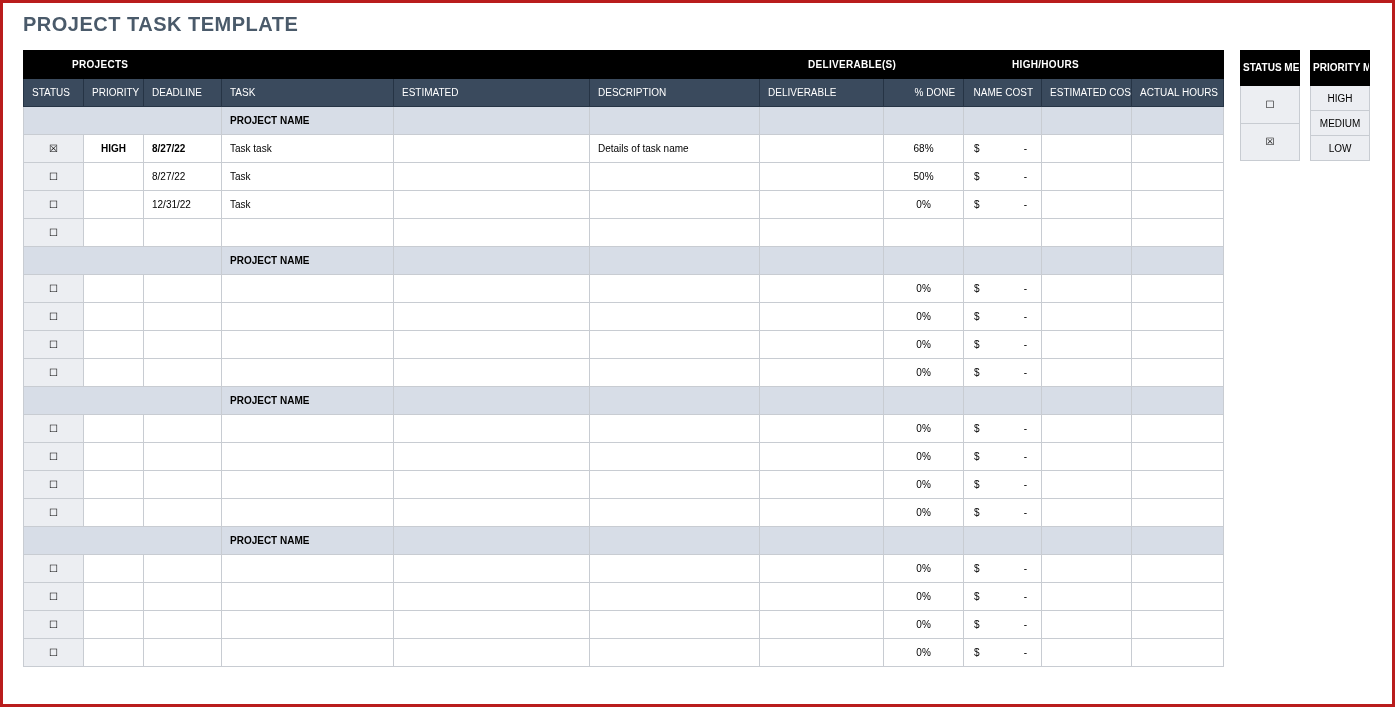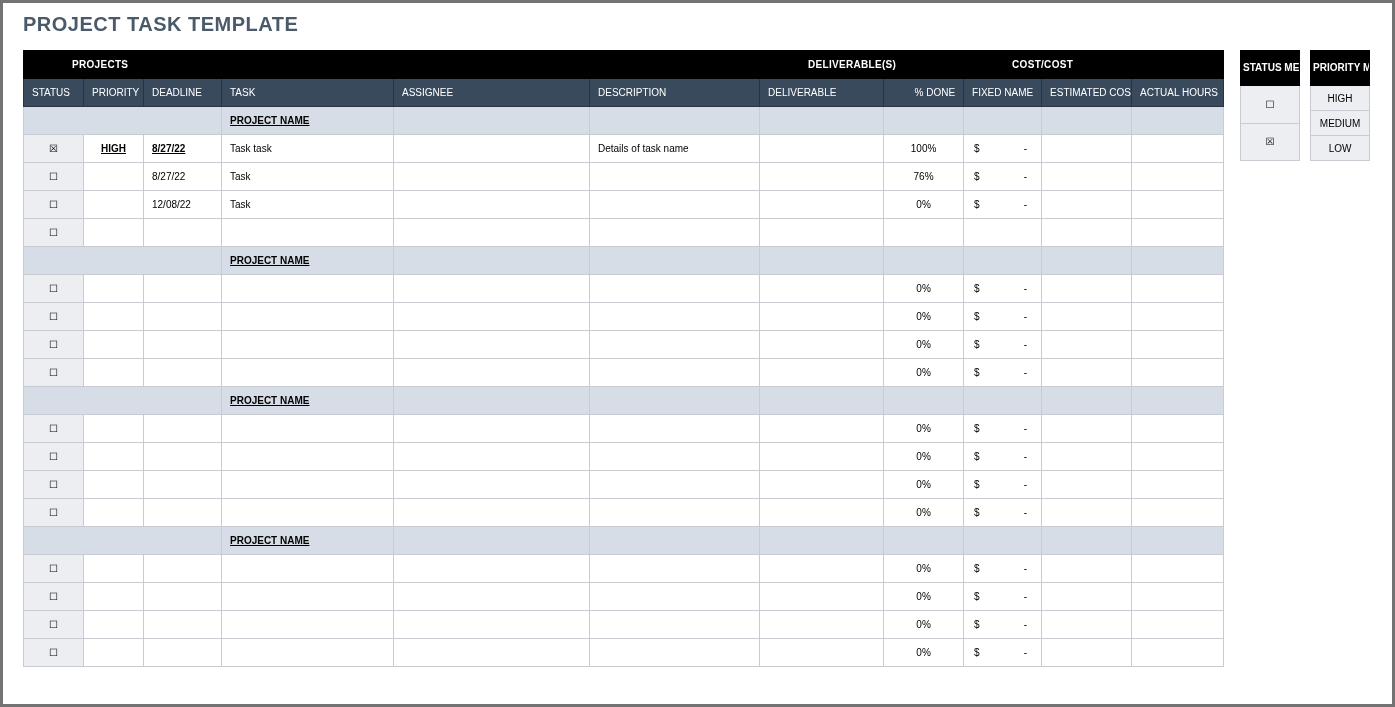--- a/index.html
+++ b/index.html
@@ -1,36 +1,36 @@
 <!DOCTYPE html>
 <html><head>
 <meta charset="utf-8">
 <style>
   html,body{margin:0;padding:0;font-family:Arial,Helvetica,sans-serif;background:#fff;}
-  .frame{box-sizing:border-box;width:1395px;height:707px;border:3px solid #737373;padding:10px 20px 0 20px;}
+  .frame{box-sizing:border-box;width:1395px;height:707px;border:3px solid #b91c1c;padding:10px 20px 0 20px;}
   .title{font-size:20px;font-weight:700;color:#4a5a6a;letter-spacing:0.5px;margin:0 0 14px 0;}
   .layout{display:flex;gap:16px;align-items:flex-start;}
   .main{flex:0 0 1200px;}
   table{border-collapse:collapse;width:100%;font-size:10px;table-layout:fixed;}
   col.c-status{width:60px;} col.c-priority{width:60px;} col.c-deadline{width:78px;}
   col.c-task{width:172px;} col.c-assignee{width:196px;} col.c-desc{width:170px;}
   col.c-deliv{width:124px;} col.c-done{width:80px;} col.c-fixed{width:78px;}
   col.c-est{width:90px;} col.c-actual{width:92px;}
   th,td{border:1px solid #c8ccd2;padding:0 8px;height:27px;vertical-align:middle;white-space:nowrap;overflow:hidden;}
   tr.top th{background:#000;color:#fff;font-weight:700;text-align:left;border-color:#000;font-size:10px;letter-spacing:0.3px;padding-left:48px;}
   tr.sub th{background:#3a4a5d;color:#fff;font-weight:400;text-align:left;border-color:#263445;font-size:10px;}
   tr.group td{background:#d7dde7;font-weight:700;font-size:10px;}
   tr.data td{background:#fff;}
   tr.data td.status-cell{background:#eceef2;text-align:center;}
   td.center{text-align:center;}
   td.cost{text-align:center;}
   td.cost .dash{float:right;margin-right:6px;}
   td.cost .dollar{float:left;margin-left:2px;}
   .chk{font-family:Arial;font-size:10px;}
-  td.bold{font-weight:700;text-decoration:underline;}
+  td.bold{font-weight:700;}
   
   .side{display:flex;gap:10px;}
   .menu{width:60px;border-collapse:collapse;font-size:10px;}
   .menu th{background:#000;color:#fff;font-weight:700;text-align:center;border:1px solid #000;height:30px;line-height:12px;padding:2px 2px;}
   .menu td{border:1px solid #c8ccd2;background:#eceef2;text-align:center;height:24px;}
 </style>
 </head>
 <body>
 
 <div class="frame">
@@ -50,32 +50,32 @@
             <col class="c-deliv">
             <col class="c-done">
           <col class="c-fixed">
             <col class="c-est">
             <col class="c-actual">
         </colgroup>
         <thead>
           <tr class="top">
             <th colspan="6">PROJECTS</th>
             <th colspan="2">DELIVERABLE(S)</th>
-            <th colspan="3">COST/COST</th>
+            <th colspan="3">HIGH/HOURS</th>
           </tr>
           <tr class="sub">
             <th>STATUS</th>
             <th>PRIORITY</th>
             <th>DEADLINE</th>
             <th>TASK</th>
-            <th>ASSIGNEE</th>
+            <th>ESTIMATED</th>
             <th>DESCRIPTION</th>
             <th>DELIVERABLE</th>
             <th style="text-align:right">% DONE</th>
-            <th style="text-align:right">FIXED NAME</th>
+            <th style="text-align:right">NAME COST</th>
             <th style="text-align:right">ESTIMATED COST</th>
             <th style="text-align:center">ACTUAL HOURS</th>
           </tr>
         </thead>
         <tbody id="tbody">
             <tr class="group">
               <td colspan="3"></td>
               <td class="bold">PROJECT NAME</td>
               <td></td>
               <td></td>
@@ -86,48 +86,48 @@
               <td></td>
             </tr>
             <tr class="data">
               <td class="status-cell"><span class="chk">☒</span></td>
               <td class="center bold">HIGH</td>
               <td class="bold">8/27/22</td>
               <td>Task task</td>
               <td></td>
               <td>Details of task name</td>
               <td></td>
-              <td class="center">100%</td>
+              <td class="center">68%</td>
               <td class="cost">
                 <span class="dollar">$</span>
                 <span class="dash">-</span>
               </td>
               <td></td>
               <td></td>
             </tr>
             <tr class="data">
               <td class="status-cell"><span class="chk">☐</span></td>
               <td class="center"></td>
               <td class="">8/27/22</td>
               <td>Task</td>
               <td></td>
               <td></td>
               <td></td>
-              <td class="center">76%</td>
-              <td class="cost">
-                <span class="dollar">$</span>
-                <span class="dash">-</span>
-              </td>
-              <td></td>
-              <td></td>
-            </tr>
-            <tr class="data">
-              <td class="status-cell"><span class="chk">☐</span></td>
-              <td class="center"></td>
-              <td class="">12/08/22</td>
+              <td class="center">50%</td>
+              <td class="cost">
+                <span class="dollar">$</span>
+                <span class="dash">-</span>
+              </td>
+              <td></td>
+              <td></td>
+            </tr>
+            <tr class="data">
+              <td class="status-cell"><span class="chk">☐</span></td>
+              <td class="center"></td>
+              <td class="">12/31/22</td>
               <td>Task</td>
               <td></td>
               <td></td>
               <td></td>
               <td class="center">0%</td>
               <td class="cost">
                 <span class="dollar">$</span>
                 <span class="dash">-</span>
               </td>
               <td></td>

